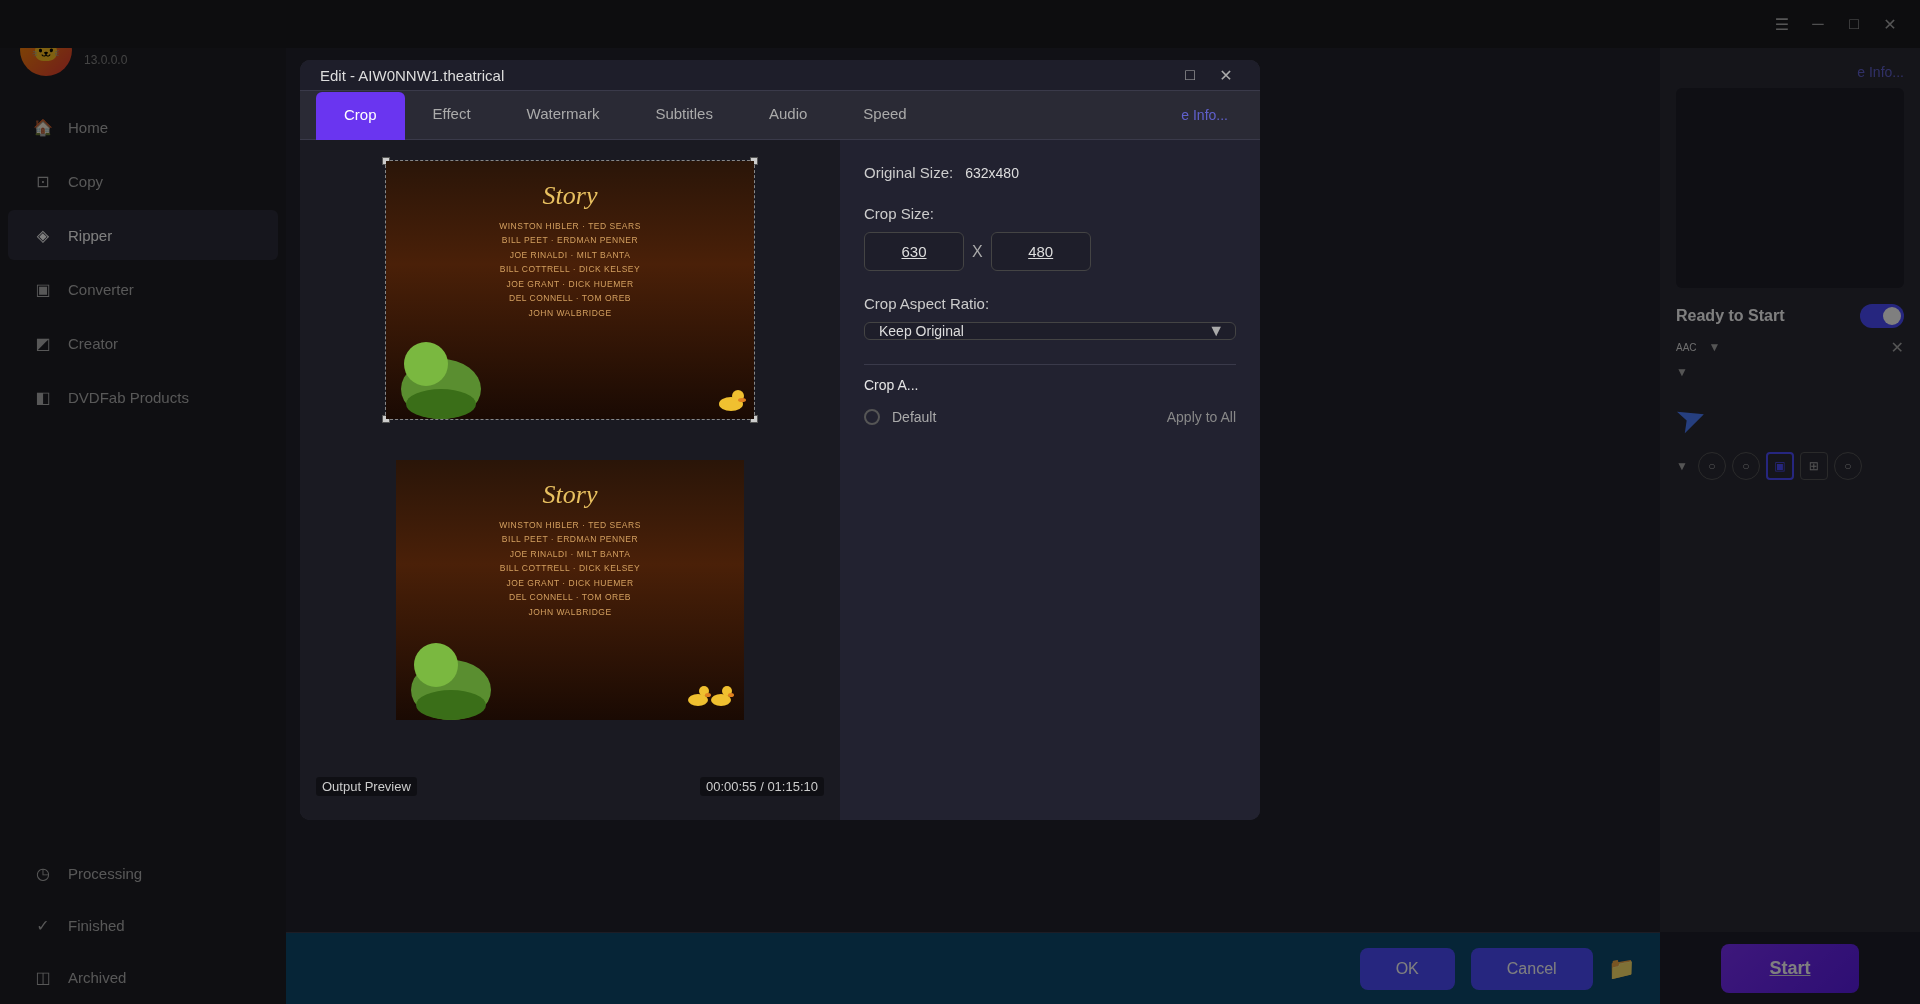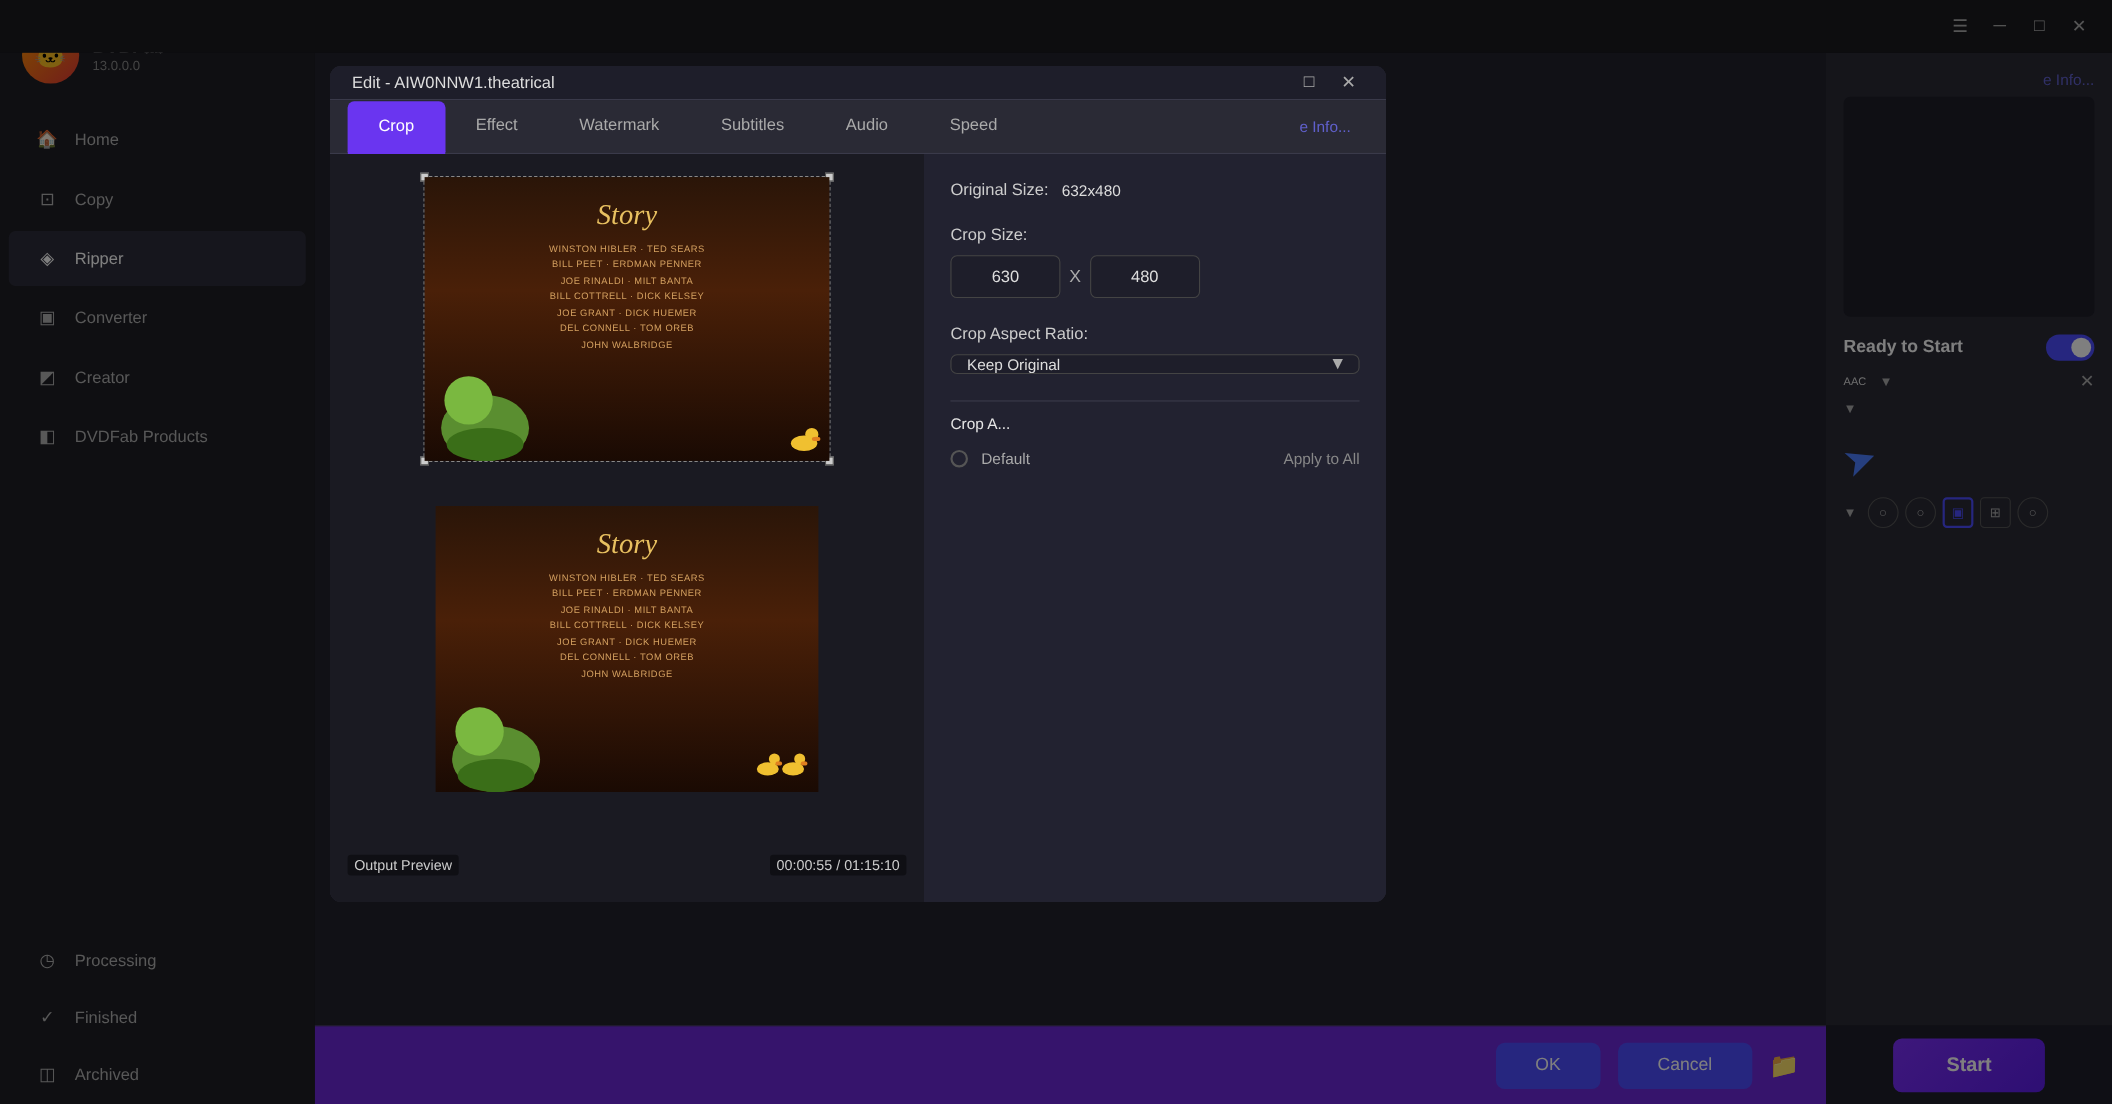--- a/index.html
+++ b/index.html
@@ -340,20 +340,21 @@
     }
     .crop-input {
       width: 100px;
       background: #1e1e2a;
       border: 1px solid #444;
       border-radius: 6px;
       padding: 10px 14px;
       color: #ddd;
       font-size: 15px;
       text-align: center;
+      text-decoration: underline;
     }
     .x-divider { color: #aaa; font-size: 16px; }
     .aspect-select {
       flex: 1;
       background: #1e1e2a;
       border: 1px solid #444;
       border-radius: 6px;
       padding: 0 14px;
       color: #ddd;
       font-size: 14px;
@@ -468,27 +469,27 @@
     <div class="audio-controls" style="display:flex; align-items:center; gap:6px; margin-top:4px;">
       <span style="color:#aaa; font-size:12px; margin-right:4px;">▼</span>
       <div class="audio-btn" style="width:28px; height:28px; border:1px solid #555; border-radius:50%; display:flex; align-items:center; justify-content:center; cursor:pointer; font-size:12px; color:#aaa;">○</div>
       <div class="audio-btn" style="width:28px; height:28px; border:1px solid #555; border-radius:50%; display:flex; align-items:center; justify-content:center; cursor:pointer; font-size:12px; color:#aaa;">○</div>
       <div class="audio-btn active-blue" style="width:28px; height:28px; border:2px solid #4d4dff; border-radius:4px; display:flex; align-items:center; justify-content:center; cursor:pointer; font-size:12px; color:#4d4dff;">▣</div>
       <div class="audio-btn" style="width:28px; height:28px; border:1px solid #555; border-radius:4px; display:flex; align-items:center; justify-content:center; cursor:pointer; font-size:12px; color:#aaa;">⊞</div>
       <div class="audio-btn" style="width:28px; height:28px; border:1px solid #555; border-radius:50%; display:flex; align-items:center; justify-content:center; cursor:pointer; font-size:12px; color:#aaa;">○</div>
     </div>
   </div>
 
-  <div style="position:absolute; bottom:0; left:0; right:260px; height:72px; background:#6d28d9; display:flex; align-items:center; justify-content:flex-end; padding:0 24px; gap:16px; border-top:1px solid #3a3a4a; z-index:10;">
+  <div style="position:absolute; bottom:0; left:0; right:260px; height:72px; background:#0c4a6e; display:flex; align-items:center; justify-content:flex-end; padding:0 24px; gap:16px; border-top:1px solid #3a3a4a; z-index:10;">
     <button class="ok-btn" style="position:static; background:#4d4dff; color:#fff; border:none; border-radius:8px; padding:12px 36px; font-size:16px; cursor:pointer;">OK</button>
     <button class="cancel-btn" style="position:static; background:#4d4dff; color:#fff; border:none; border-radius:8px; padding:12px 36px; font-size:16px; cursor:pointer;">Cancel</button>
     <button style="background:transparent; border:none; color:#aaa; font-size:22px; cursor:pointer;">📁</button>
   </div>
 
-  <div style="position:absolute; bottom:0; right:0; width:260px; height:72px; background:#1e1e2a; display:flex; align-items:center; justify-content:center; z-index:10;">
+  <div style="position:absolute; bottom:0; right:0; width:260px; height:72px; background:#1e1e2a; display:flex; align-items:center; justify-content:center; z-index:10;text-decoration:underline;">
     <button class="start-btn" style="position:static; background:linear-gradient(135deg,#7b2ff7,#5c1de8); color:#fff; border:none; border-radius:8px; padding:14px 48px; font-size:18px; font-weight:600; cursor:pointer;">Start</button>
   </div>
 </div>
 
 <div class="dialog-overlay"></div>
 
 <div class="dialog">
 
   <div class="dialog-header">
     <span class="dialog-title">Edit - AIW0NNW1.theatrical</span>

